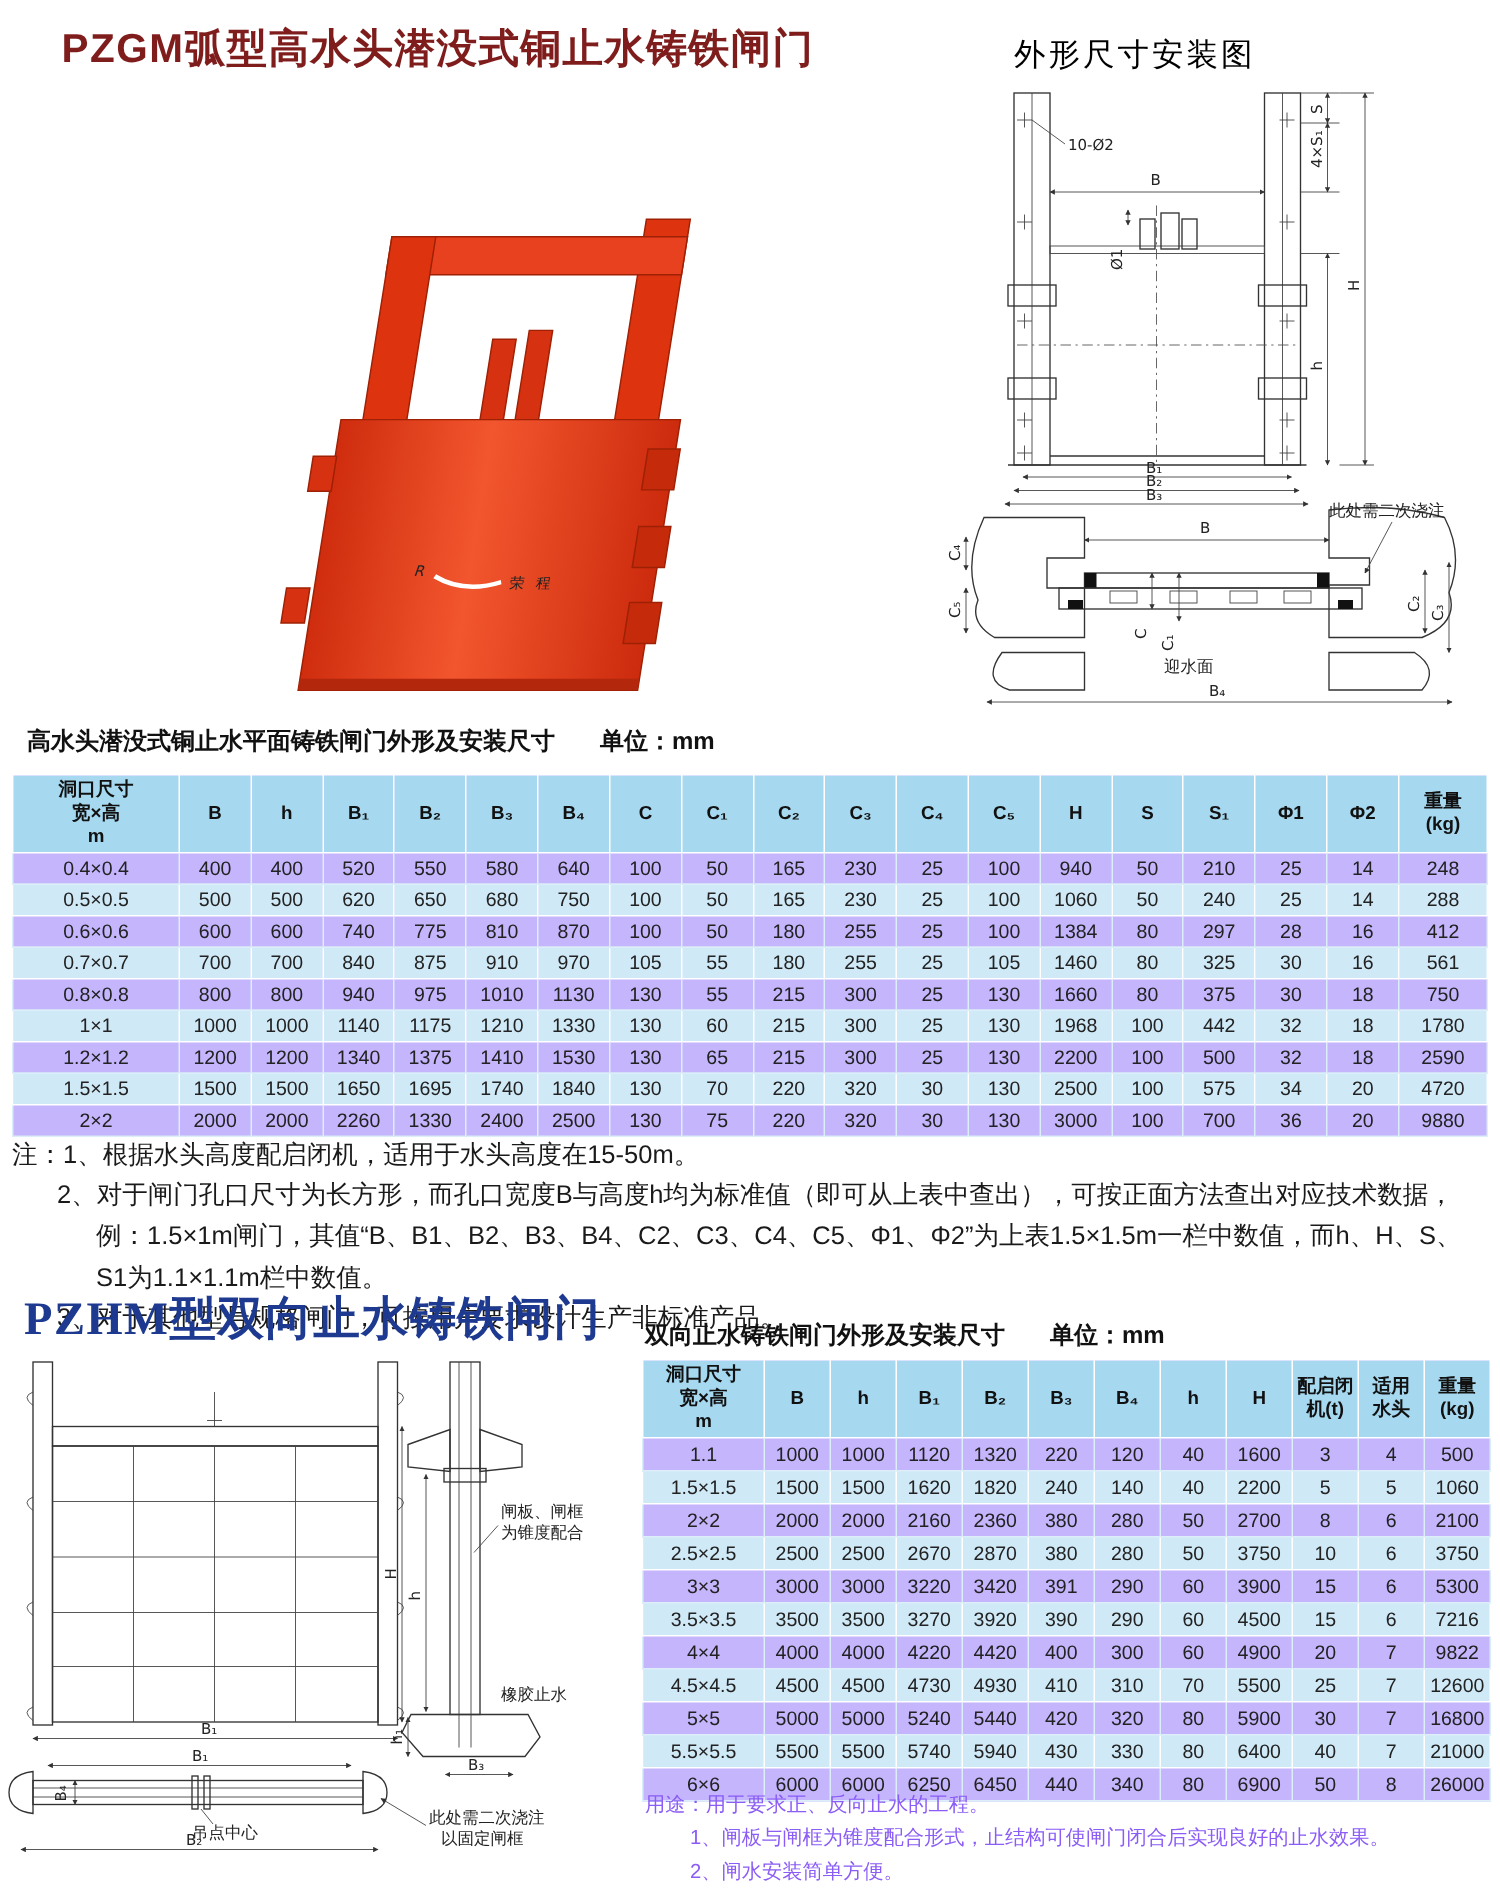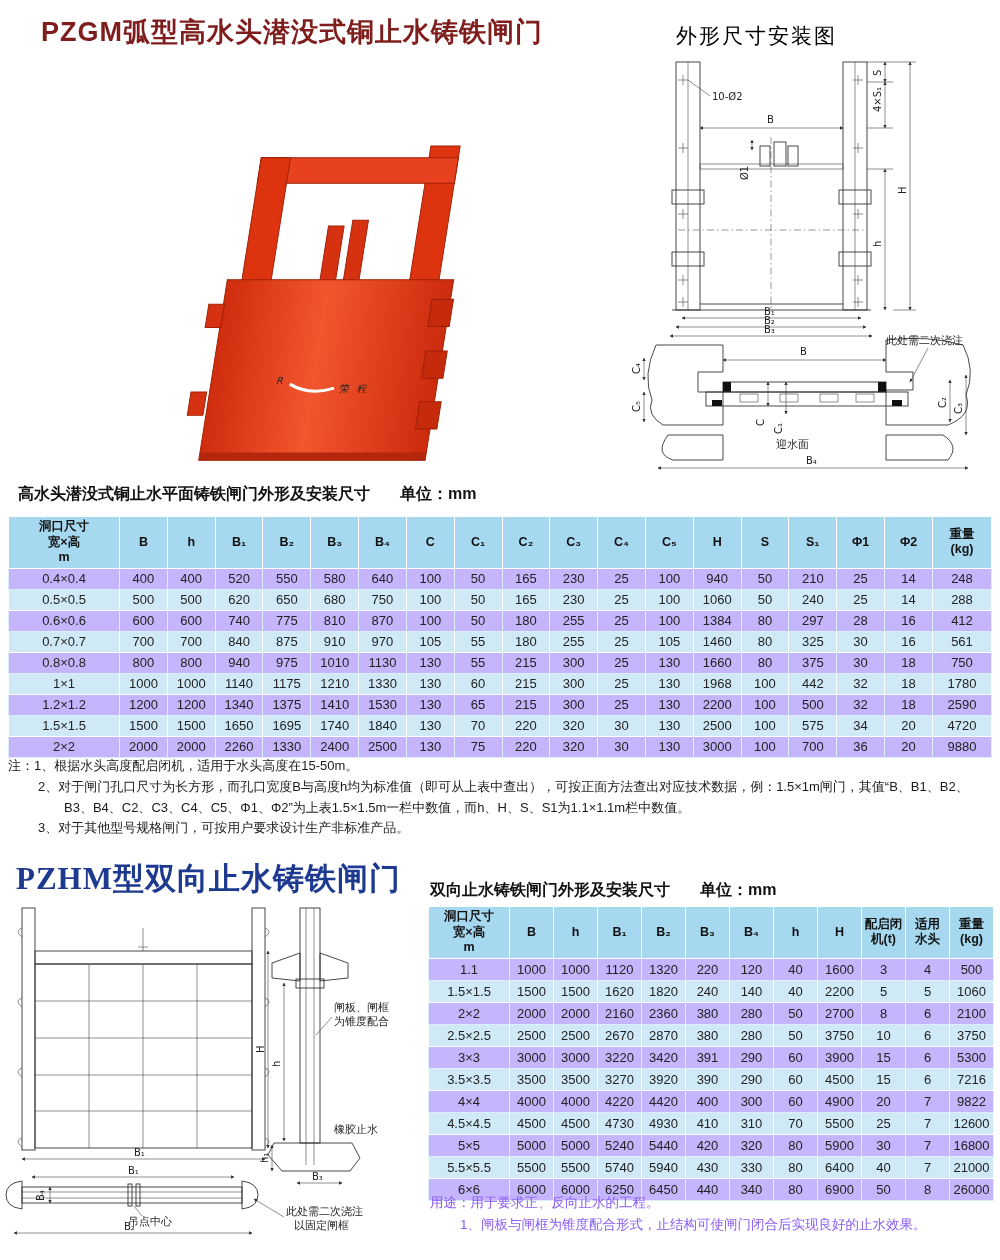--- a/index.html
+++ b/index.html
@@ -16,21 +16,21 @@
   table.dtable{border-collapse:collapse;table-layout:fixed;background:#c4b5fd;}
   table.dtable th{background:#a6d8f0;border:1px solid #fff;font-size:12.5px;font-weight:600;
         color:#111;white-space:pre-line;line-height:1.25;padding:2px 0;height:46px;}
   table.dtable td{border:1px solid #dceef8;font-size:13px;color:#222;text-align:center;padding:0;}
   table.dtable tbody tr:nth-child(even){background:#cfe9f7;}
   table.dtable tbody tr:nth-child(even) td{border-color:#fff;}
   .t1{left:8px;top:516px;width:984px;}
   .t1 td{height:20px;}
   .t2{left:428px;top:906px;width:566px;}
   .t2 td{height:21px;}
-  .notes1{left:8px;top:756px;width:986px;font-size:13px;line-height:1.6;color:#1a1a1a;}
+  .notes1{left:8px;top:756px;width:986px;font-size:17px;line-height:1.6;color:#1a1a1a;}
   .notes2{left:430px;top:1192px;width:565px;font-size:13.5px;line-height:1.65;color:#8b5cf6;}
   .nitem{padding-left:30px;}
   .hang{padding-left:56px;text-indent:-26px;}
   .nitem2{padding-left:30px;}
   .product{left:95px;top:70px;width:375px;height:400px;}
   .svg-front{left:648px;top:52px;width:348px;height:292px;}
   .svg-section{left:628px;top:330px;width:372px;height:148px;}
   .svg-draw2{left:2px;top:903px;width:418px;height:357px;}
   svg text{font-family:"DejaVu Sans",sans-serif;font-size:10px;fill:#222;}
   svg .ln{stroke:#333;stroke-width:0.9;fill:none;}
@@ -657,15 +657,16 @@
           <td>50</td>
           <td>8</td>
           <td>26000</td>
         </tr>
       </tbody>
     </table>
 
   <div class="abs notes2">
     <div>用途：用于要求正、反向止水的工程。</div>
     <div class="nitem2">1、闸板与闸框为锥度配合形式，止结构可使闸门闭合后实现良好的止水效果。</div>
+    <div class="nitem2">2、闸水安装简单方便。</div>
   </div>
 
 </div>
 
 </body></html>

